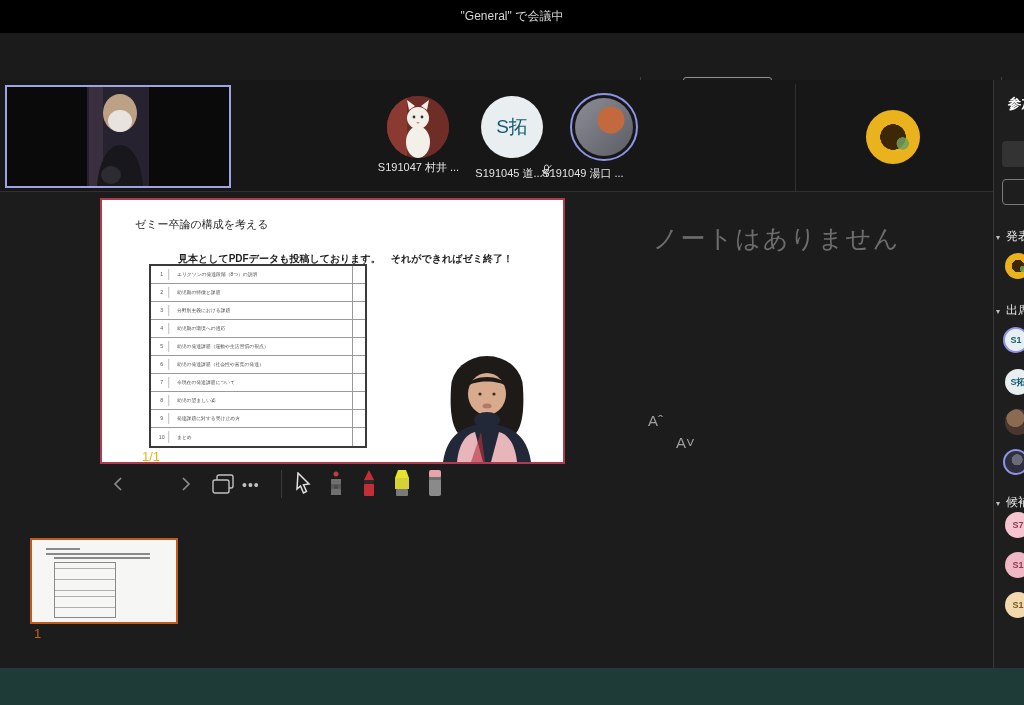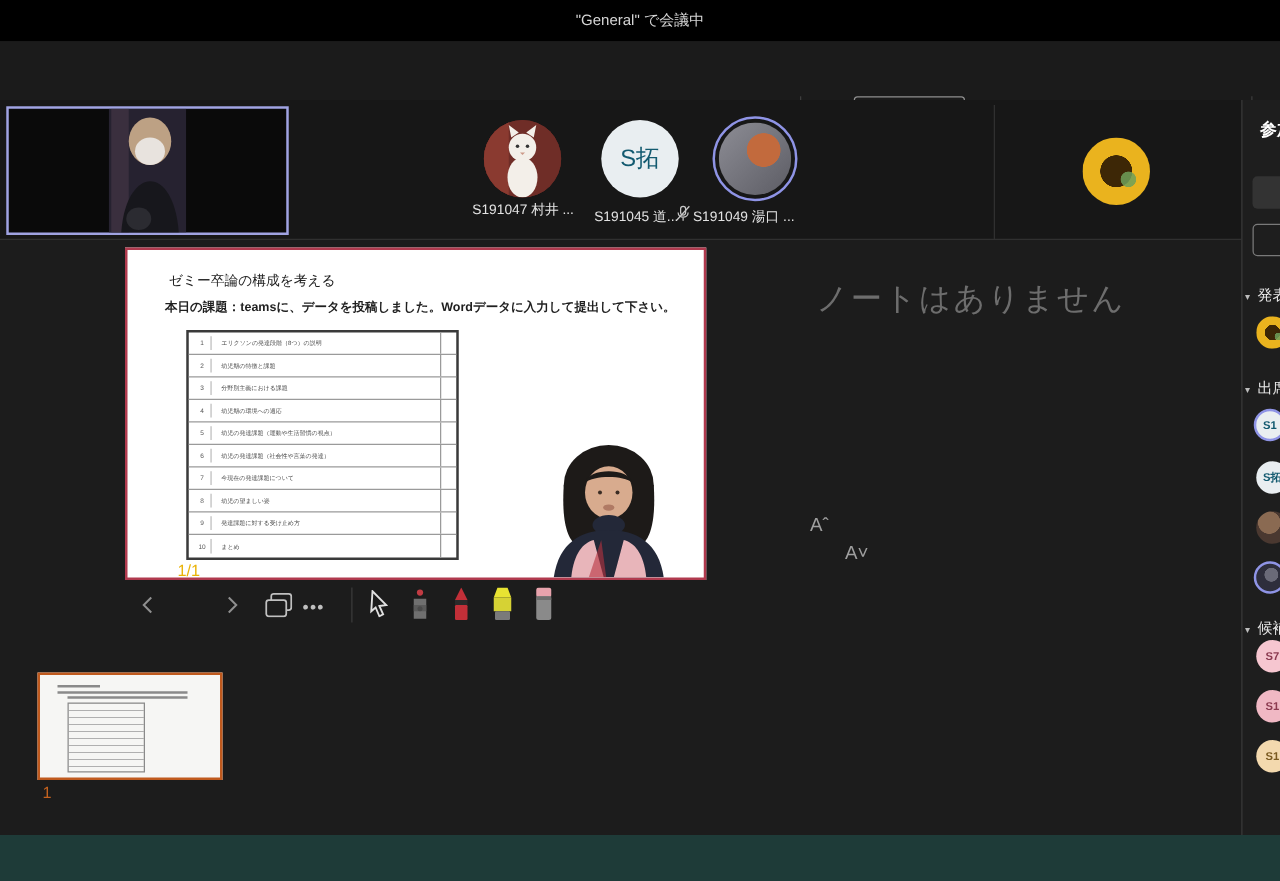--- a/index.html
+++ b/index.html
@@ -200,32 +200,32 @@
       <path d="M2.5 6 C2.5 11 10.5 11 10.5 6" stroke="#c9c9c9" fill="none"></path>
       <line x1="6.5" y1="10" x2="6.5" y2="12.5" stroke="#c9c9c9"></line>
       <line x1="1.5" y1="12" x2="11.5" y2="1" stroke="#c9c9c9"></line>
     </svg>
 
     <div class="abs" style="left:570px;top:13px" id="ring-av">
       <div class="avatar-big" style="width:58px;height:58px;background:
         radial-gradient(circle at 62% 38%, #c26a3d 0 26%, rgba(194,106,61,0) 27%),
         linear-gradient(135deg,#8d8d95,#5c5c64)"></div>
     </div>
-    <div class="abs pname" style="left:550px;top:86px;width:90px">S191049 湯口 ...</div>
+    <div class="abs pname" style="left:538px;top:86px;width:90px">S191049 湯口 ...</div>
 
     <div class="abs v-div" style="left:795px;top:4px;height:108px;background:#303030"></div>
 
     <div class="abs" style="left:795px;top:0;width:212px;height:111px">
       <div id="sunflower-big" class="abs" style="left:71px;top:30px;width:54px;height:54px"></div>
     </div>
   </div>
 
   <div class="abs" id="slide">
     <div class="abs" id="slide-title">ゼミー卒論の構成を考える</div>
-    <div class="abs slide-body" style="left:30px;top:39px">本日の課題：teamsに、データを投稿しました。Wordデータに入力して提出して下さい。</div>
+    <div class="abs slide-body" style="left:76px;top:52px">見本としてPDFデータも投稿しております。　それができればゼミ終了！</div>
 
     <div class="abs" id="slide-table">
       <div class="trow">
           <div class="tno">1</div>
           <div class="ttext">
             <span>エリクソンの発達段階（8つ）の説明</span>
           </div>
           <div class="tblank"></div>
         </div>
       <div class="trow">

